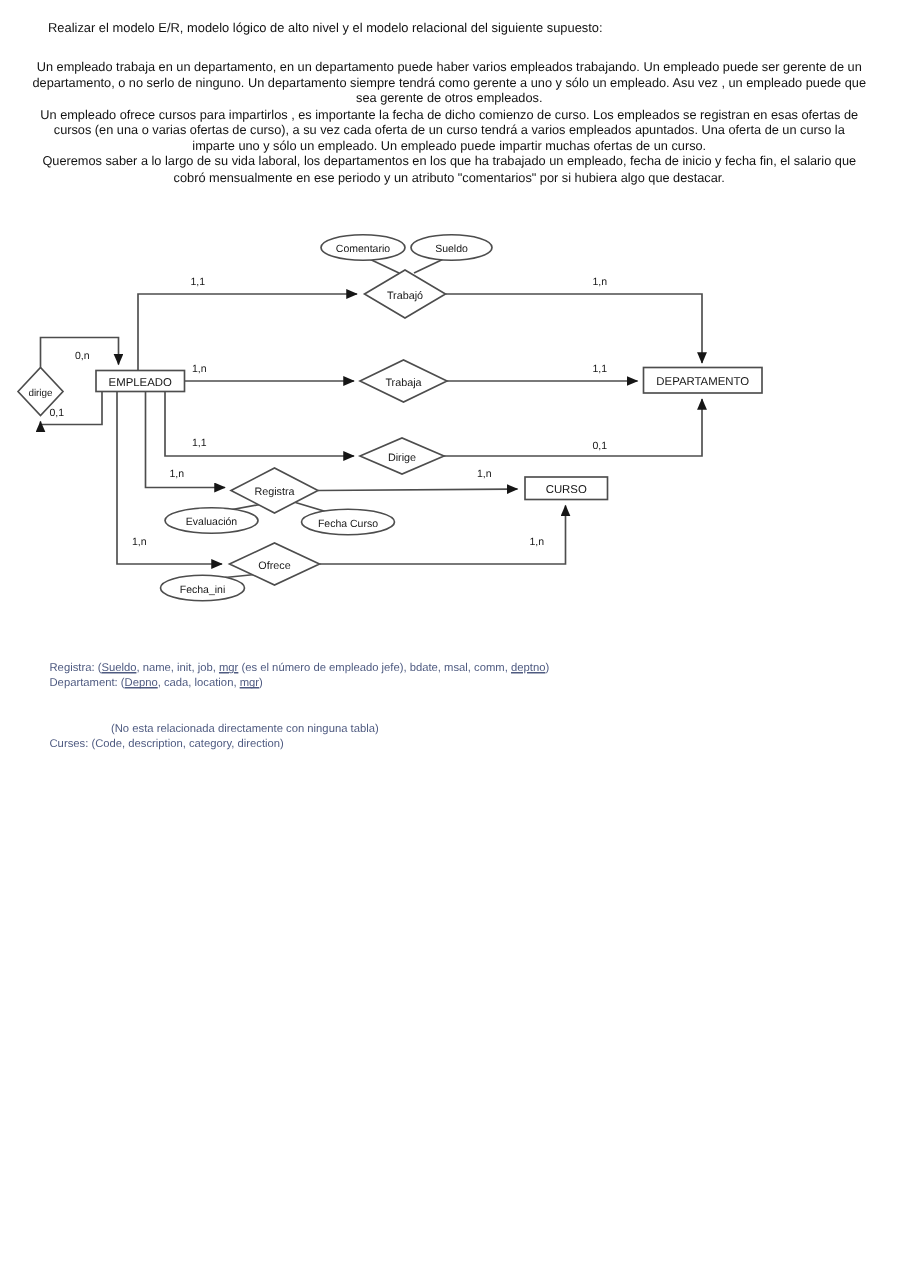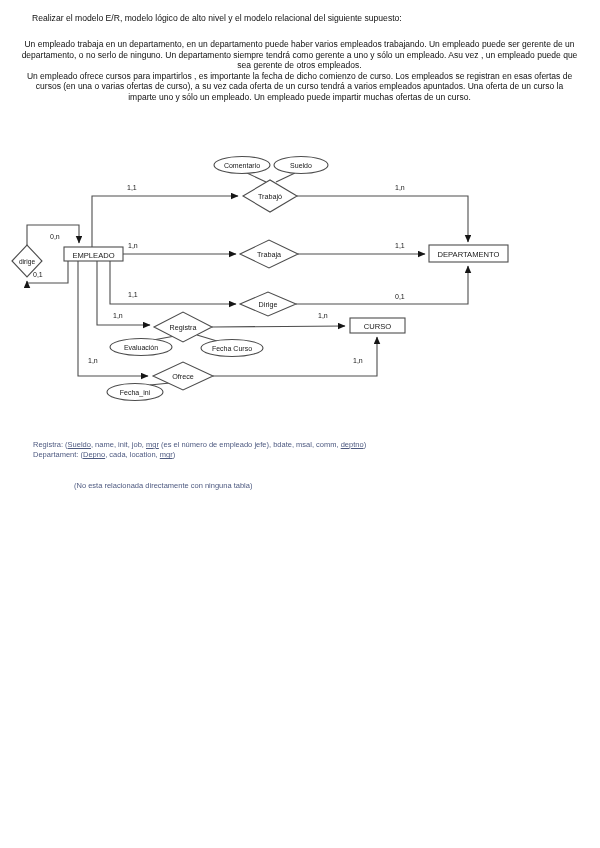--- a/index.html
+++ b/index.html
@@ -33,20 +33,21 @@
   .u{text-decoration:underline;}
 </style>
 </head>
 <body>
 
 <div class="title">Realizar el modelo E/R, modelo lógico de alto nivel y el modelo relacional del siguiente supuesto:</div>
 
 <div class="statement">
   <p>Un empleado trabaja en un departamento, en un departamento puede haber varios empleados trabajando. Un empleado puede ser gerente de un departamento, o no serlo de ninguno. Un departamento siempre tendrá como gerente a uno y sólo un empleado. Asu vez , un empleado puede que sea gerente de otros empleados.</p>
   <p>Un empleado ofrece cursos para impartirlos , es importante la fecha de dicho comienzo de curso. Los empleados se registran en esas ofertas de cursos (en una o varias ofertas de curso), a su vez cada oferta de un curso tendrá a varios empleados apuntados. Una oferta de un curso la imparte uno y sólo un empleado. Un empleado puede impartir muchas ofertas de un curso.</p>
+  <p>Queremos saber a lo largo de su vida laboral, los departamentos en los que ha trabajado un empleado, fecha de inicio y fecha fin, el salario que cobró mensualmente en ese periodo y un atributo "comentarios" por si hubiera algo que destacar.</p>
 </div>
 
 <svg class="diagram" width="600" height="420" viewBox="0 0 600 420">
   <defs>
     <marker id="arr" markerWidth="9" markerHeight="8" refX="6.5" refY="3" orient="auto">
       <path d="M0,0 L7,3 L0,6 z" fill="#161616"></path>
     </marker>
   </defs>
 
   <polyline class="conn" points="92,247 92,196 238,196" marker-end="url(#arr)"></polyline>
@@ -109,13 +110,14 @@
   <text class="card" x="88" y="363">1,n</text>
   <text class="card" x="353" y="363">1,n</text>
   <text class="card" x="50" y="239">0,n</text>
   <text class="card" x="33" y="277">0,1</text>
 </svg>
 
 <div class="relational">
   <div class="rline"><span>Registra: (</span><span class="u">Sueldo</span><span>, name, init, job, </span><span class="u">mgr</span><span> (es el número de empleado jefe), bdate, msal, comm, </span><span class="u">deptno</span><span>)</span></div>
   <div class="rline"><span>Departament: (</span><span class="u">Depno</span><span>, cada, location, </span><span class="u">mgr</span><span>)</span></div>
   <div class="rline indent">(No esta relacionada directamente con ninguna tabla)</div>
+  <div class="rline">Curses: (Code, description, category, direction)</div>
 </div>
 
 </body></html>

